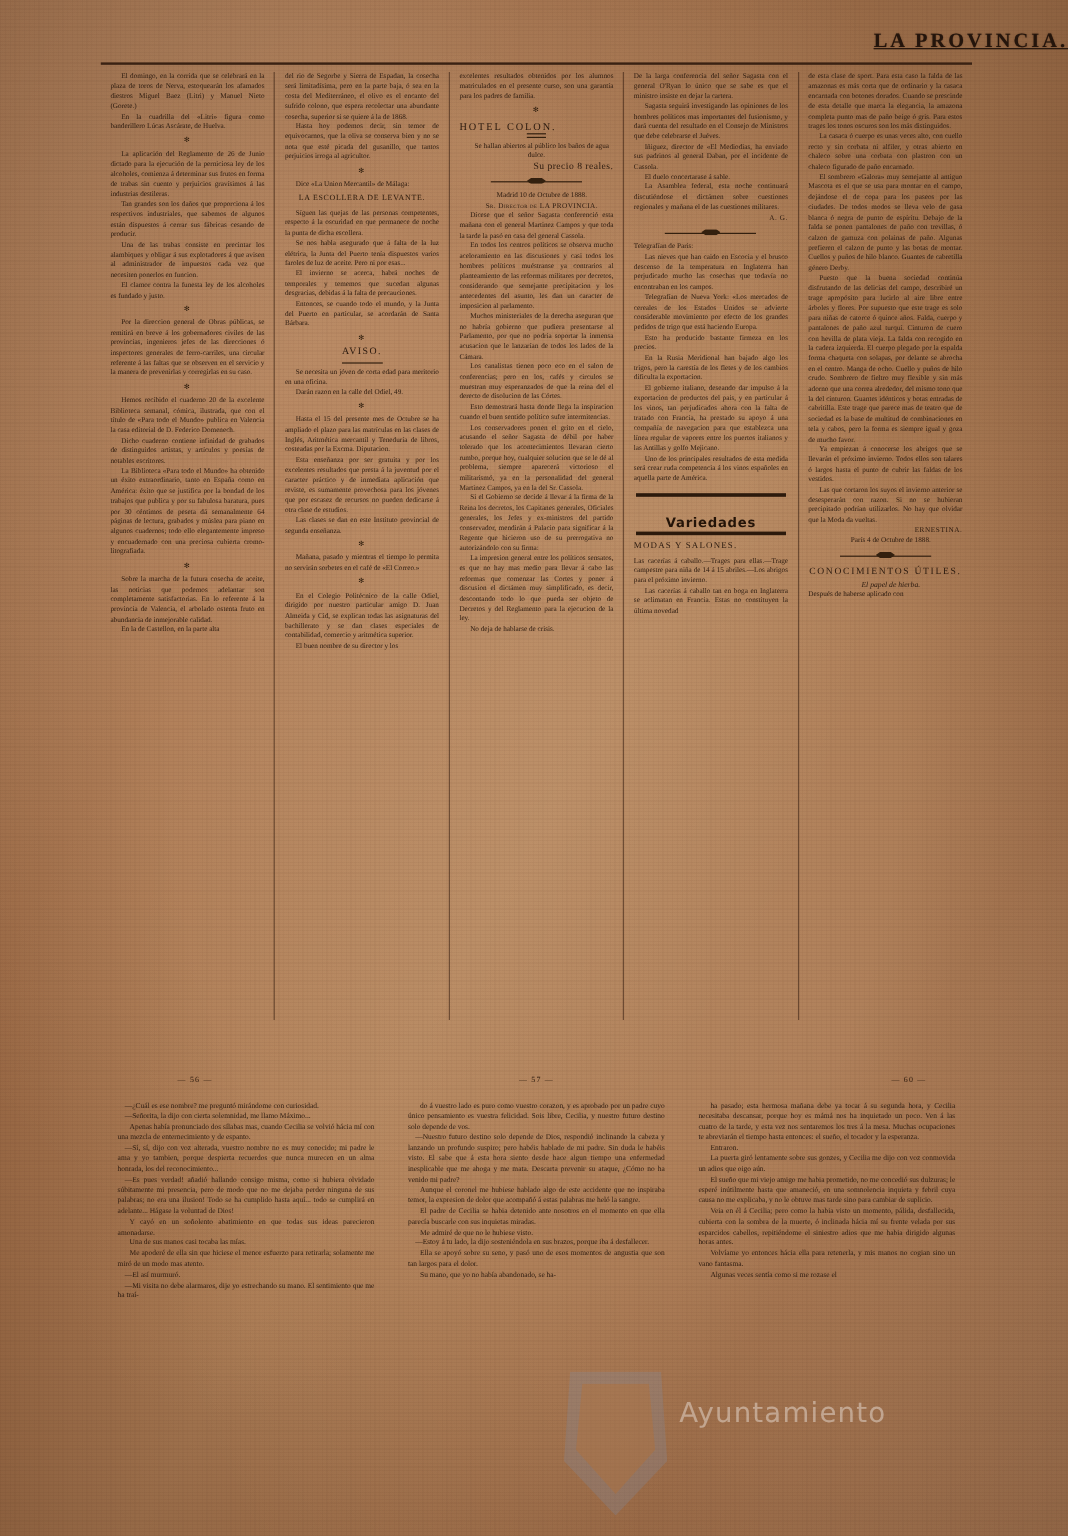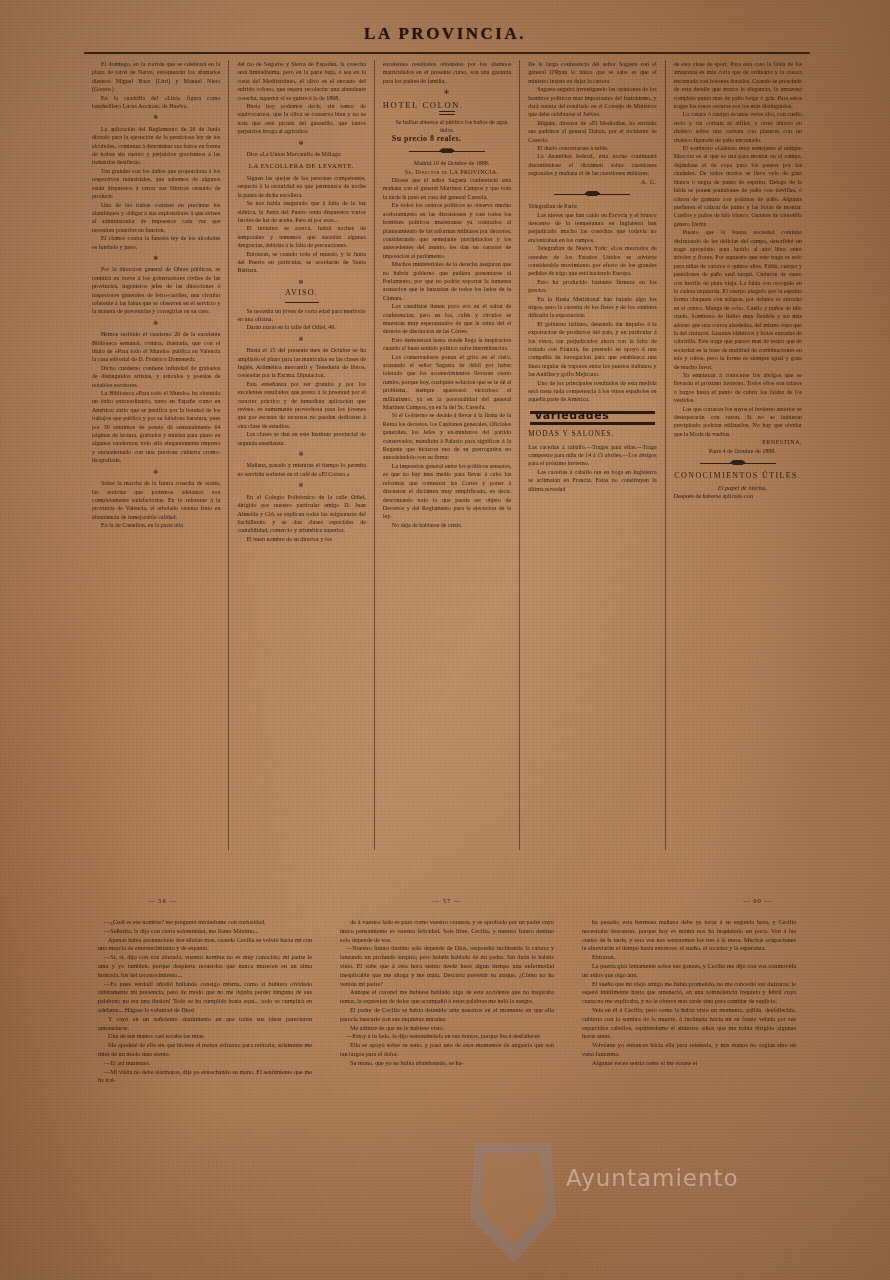--- a/index.html
+++ b/index.html
@@ -22,21 +22,21 @@
   #grain{
     position:absolute;inset:0;opacity:.26;mix-blend-mode:multiply;
     background-image:
       repeating-linear-gradient(0deg, rgba(90,45,20,.16) 0 1px, rgba(255,255,255,0) 1px 3px),
       repeating-linear-gradient(90deg, rgba(90,45,20,.13) 0 1px, rgba(255,255,255,0) 1px 4px);
   }
   #sheet{position:absolute;inset:0;}
 
   
   .masthead{
-    position:absolute;left:0;right:0;top:24px;text-align:center;
+    position:absolute;left:0;right:0;top:24px;text-align:right;text-decoration:underline;
   }
   .masthead .title{
     font-size:17px;letter-spacing:2.5px;font-weight:700;
     color:#24150c;text-shadow:0 0 1px rgba(40,20,8,.7);
   }
   .rule-top{
     position:absolute;left:84px;right:80px;top:52px;height:0;
     border-top:2.2px solid #3a2213;
     box-shadow:0 2px 0 -1px rgba(58,34,19,.55);
   }
@@ -94,29 +94,29 @@
   }
   h4.aviso{
     font-size:8.2px;text-align:center;font-weight:400;
     letter-spacing:1.2px;margin:3px 0 1px;text-indent:0;
   }
   h4.hotel{
     font-size:8.6px;font-weight:400;
     letter-spacing:1.6px;margin:4px 0 2px;text-indent:0;
   }
   .center{text-align:center;text-indent:0;}
-  .price{font-size:8px;font-weight:700;text-align:left;text-indent:0;letter-spacing:.4px;}
+  .price{font-size:8px;font-weight:400;text-align:right;text-indent:0;letter-spacing:.4px;}
   .sign{text-align:right;text-indent:0;font-variant:small-caps;letter-spacing:.5px;margin-top:3px;}
   .dateline{text-align:center;text-indent:0;margin-top:2px;}
   .smallcaps{font-variant:small-caps;letter-spacing:.4px;}
 
   
   .banner{
-    margin:7px 0 4px;text-align:left;position:relative;
-    padding:0 0 4px;
+    margin:7px 0 4px;text-align:center;position:relative;
+    padding:20px 0 4px;
   }
   .banner:before,.banner:after{
     content:"";position:absolute;left:2px;right:2px;height:3px;
     background:#2c1a0c;
   }
   .banner:before{top:0;}
   .banner:after{bottom:0;}
   .banner span{
     display:inline-block;font-family:"DejaVu Sans", sans-serif;
     font-weight:700;font-size:11px;letter-spacing:.6px;color:#241408;

